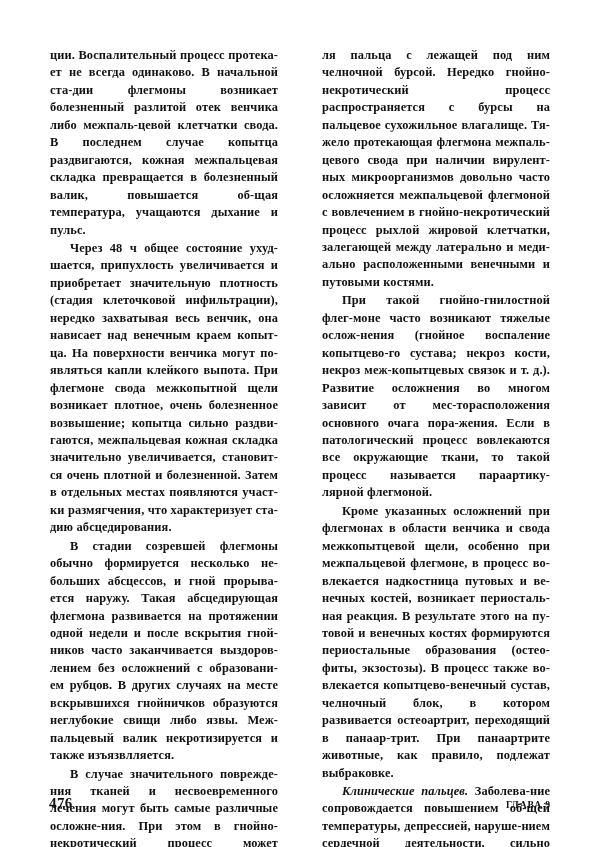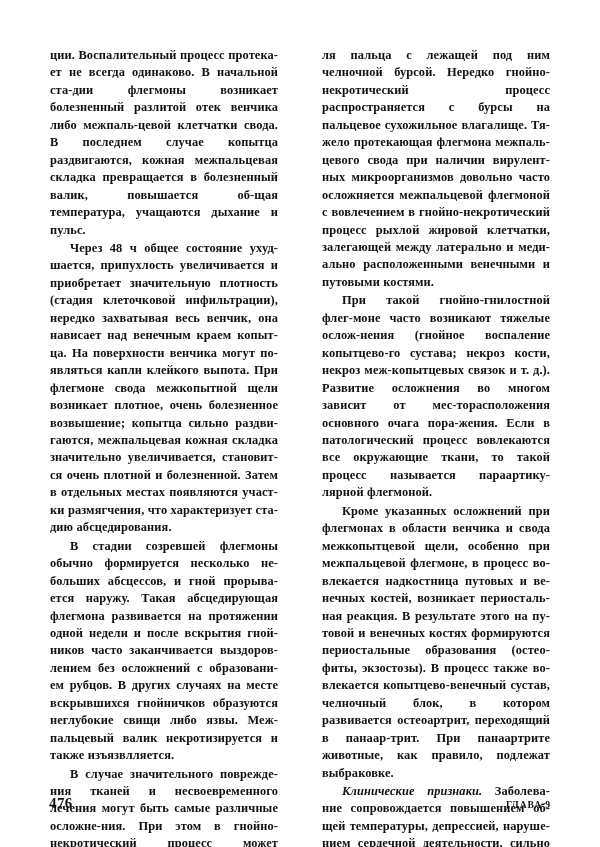--- a/index.html
+++ b/index.html
@@ -105,21 +105,21 @@
       <p class="para">ции. Воспалительный процесс протека-ет не всегда одинаково. В начальной ста-дии флегмоны возникает болезненный разлитой отек венчика либо межпаль-цевой клетчатки свода. В последнем случае копытца раздвигаются, кожная межпальцевая складка превращается в болезненный валик, повышается об-щая температура, учащаются дыхание и пульс.</p>
       <p class="para indent">Через 48 ч общее состояние ухуд-шается, припухлость увеличивается и приобретает значительную плотность (стадия клеточковой инфильтрации), нередко захватывая весь венчик, она нависает над венечным краем копыт-ца. На поверхности венчика могут по-являться капли клейкого выпота. При флегмоне свода межкопытной щели возникает плотное, очень болезненное возвышение; копытца сильно раздви-гаются, межпальцевая кожная складка значительно увеличивается, становит-ся очень плотной и болезненной. Затем в отдельных местах появляются участ-ки размягчения, что характеризует ста-дию абсцедирования.</p>
       <p class="para indent">В стадии созревшей флегмоны обычно формируется несколько не-больших абсцессов, и гной прорыва-ется наружу. Такая абсцедирующая флегмона развивается на протяжении одной недели и после вскрытия гной-ников часто заканчивается выздоров-лением без осложнений с образовани-ем рубцов. В других случаях на месте вскрывшихся гнойничков образуются неглубокие свищи либо язвы. Меж-пальцевый валик некротизируется и также изъязвлляется.</p>
       <p class="para indent continues">В случае значительного поврежде-ния тканей и несвоевременного лечения могут быть самые различные осложне-ния. При этом в гнойно-некротический процесс может вовлекаться концевая часть сухожилия общего разгибателя пальцев, а также мякиш и затем конце-вая часть сухожилия глубокого сгибате-</p>
     </div>
 
     <div class="column" id="column-right">
       <p class="para">ля пальца с лежащей под ним челночной бурсой. Нередко гнойно-некротический процесс распространяется с бурсы на пальцевое сухожильное влагалище. Тя-жело протекающая флегмона межпаль-цевого свода при наличии вирулент-ных микроорганизмов довольно часто осложняется межпальцевой флегмоной с вовлечением в гнойно-некротический процесс рыхлой жировой клетчатки, залегающей между латерально и меди-ально расположенными венечными и путовыми костями.</p>
       <p class="para indent">При такой гнойно-гнилостной флег-моне часто возникают тяжелые ослож-нения (гнойное воспаление копытцево-го сустава; некроз кости, некроз меж-копытцевых связок и т. д.). Развитие осложнения во многом зависит от мес-торасположения основного очага пора-жения. Если в патологический процесс вовлекаются все окружающие ткани, то такой процесс называется параартику-лярной флегмоной.</p>
       <p class="para indent">Кроме указанных осложнений при флегмонах в области венчика и свода межкопытцевой щели, особенно при межпальцевой флегмоне, в процесс во-влекается надкостница путовых и ве-нечных костей, возникает периосталь-ная реакция. В результате этого на пу-товой и венечных костях формируются периостальные образования (остео-фиты, экзостозы). В процесс также во-влекается копытцево-венечный сустав, челночный блок, в котором развивается остеоартрит, переходящий в панаар-трит. При панаартрите животные, как правило, подлежат выбраковке.</p>
-      <p class="para indent"><span class="run-italic">Клинические признаки.</span><span> Заболева-ние сопровождается повышением об-щей температуры, депрессией, наруше-нием сердечной деятельности, сильно выраженной хромотой опирающейся конечности.</span></p>
+      <p class="para indent"><span class="run-italic">Клинические пальцев.</span><span> Заболева-ние сопровождается повышением об-щей температуры, депрессией, наруше-нием сердечной деятельности, сильно выраженной хромотой опирающейся конечности.</span></p>
 
     </div>
 
   </div>
 
   <div id="footer">
     <div id="page-number">476</div>
     <div id="chapter-label">ГЛАВА 9</div>
   </div>
 

